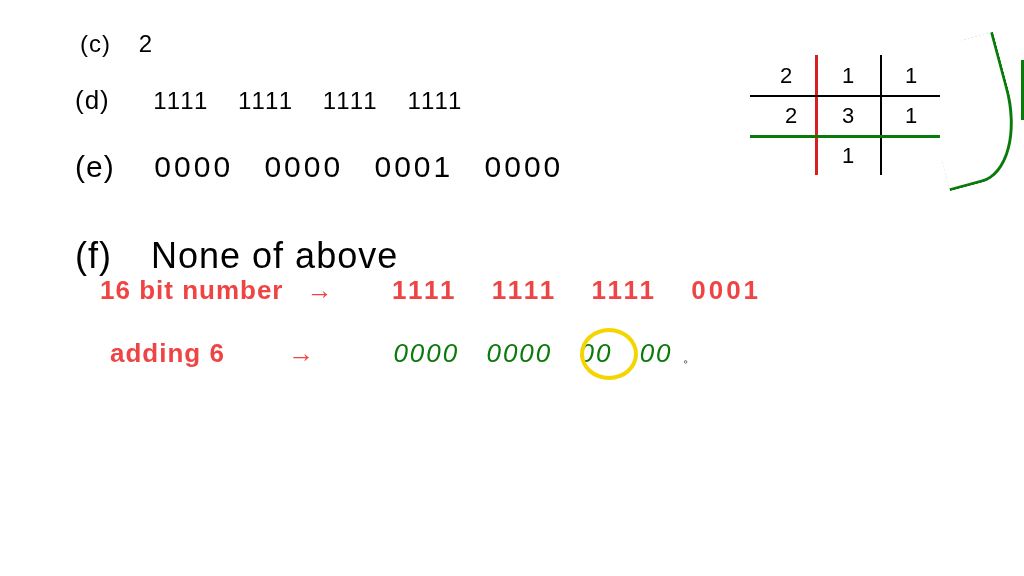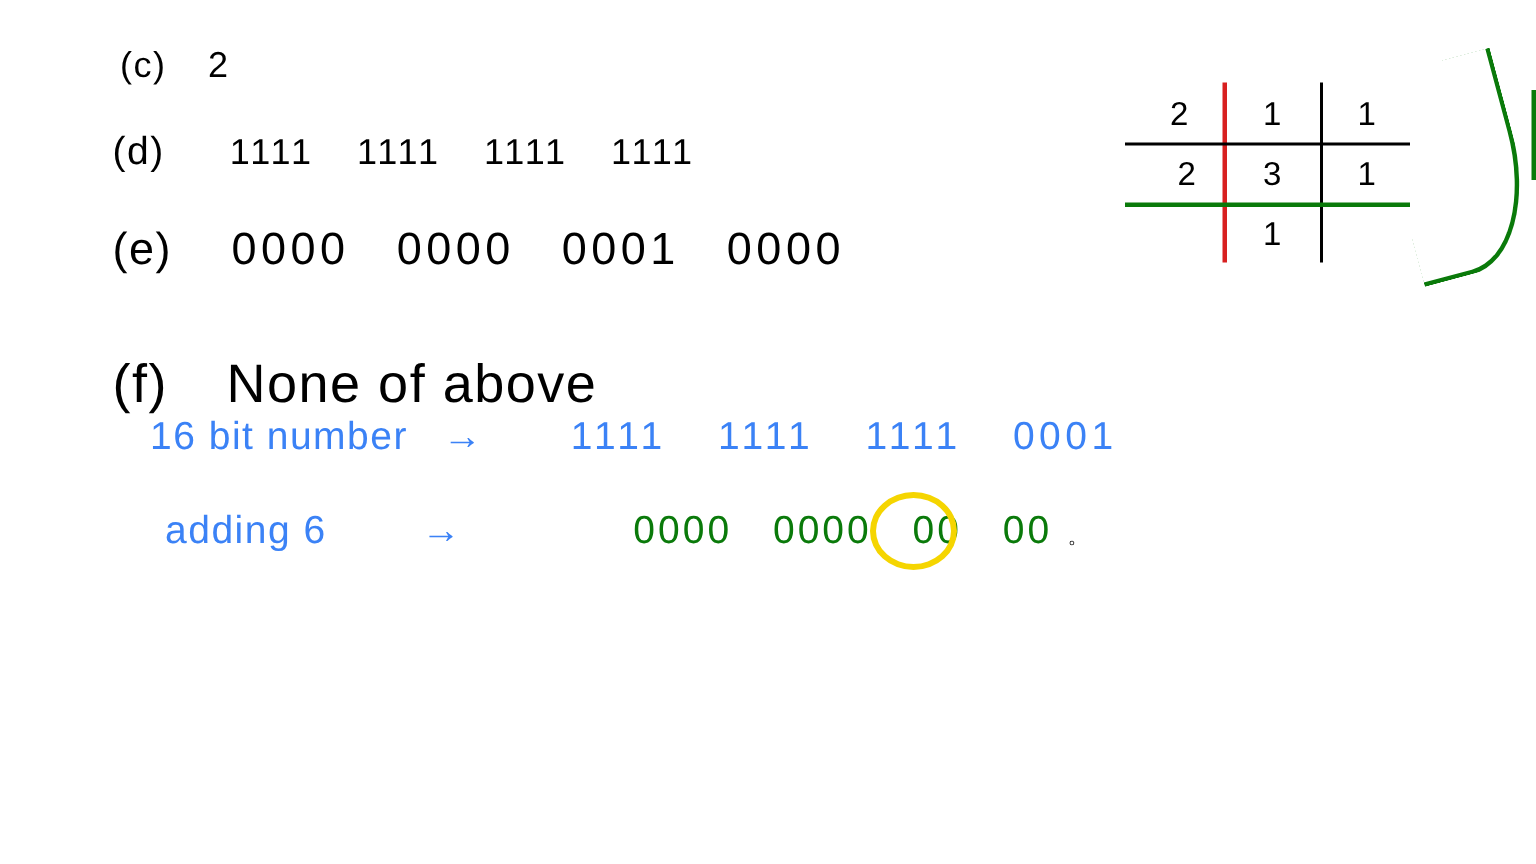--- a/index.html
+++ b/index.html
@@ -6,21 +6,21 @@
     margin: 0;
     padding: 0;
     width: 1024px;
     height: 576px;
     background: #ffffff;
     font-family: 'Comic Sans MS', cursive, sans-serif;
     position: relative;
     overflow: hidden;
   }
   .black { color: #000000; }
-  .red { color: #3b82f6; }
+  .red { color: #ef4444; font-weight: bold; }
   .green { color: #0a7a0a; }
   .handwritten {
     font-weight: normal;
     letter-spacing: 1px;
   }
   .line {
     position: absolute;
     white-space: nowrap;
   }
   .label {
@@ -129,21 +129,21 @@
 
 <div class="line handwritten" style="top:275px; left:100px; font-size:26px;">
   <span class="red">16 bit number</span>
   <span class="red" style="margin-left:15px;">→</span>
   <span class="red binary-group" style="margin-left:50px; letter-spacing:3px; word-spacing:24px;">1111  1111  1111  0001</span>
 </div>
 
 <div class="line handwritten" style="top:338px; left:110px; font-size:26px;">
   <span class="red">adding 6</span>
   <span class="red" style="margin-left:55px;">→</span>
-  <span class="green binary-group" style="margin-left:106px; letter-spacing:2px; word-spacing:18px;">0000  0000  00 00</span>
+  <span class="green binary-group" style="margin-left:70px; letter-spacing:2px; word-spacing:18px;font-style:italic;">0000  0000  00 00</span>
   <span class="black" style="margin-left:2px; font-size:14px;">。</span>
 </div>
 
 <div class="yellow-circle"></div>
 
 <div class="table-container">
   <div class="vline-red"></div>
   <div class="vline-black"></div>
   <div class="hline-black"></div>
   <div class="hline-green"></div>

